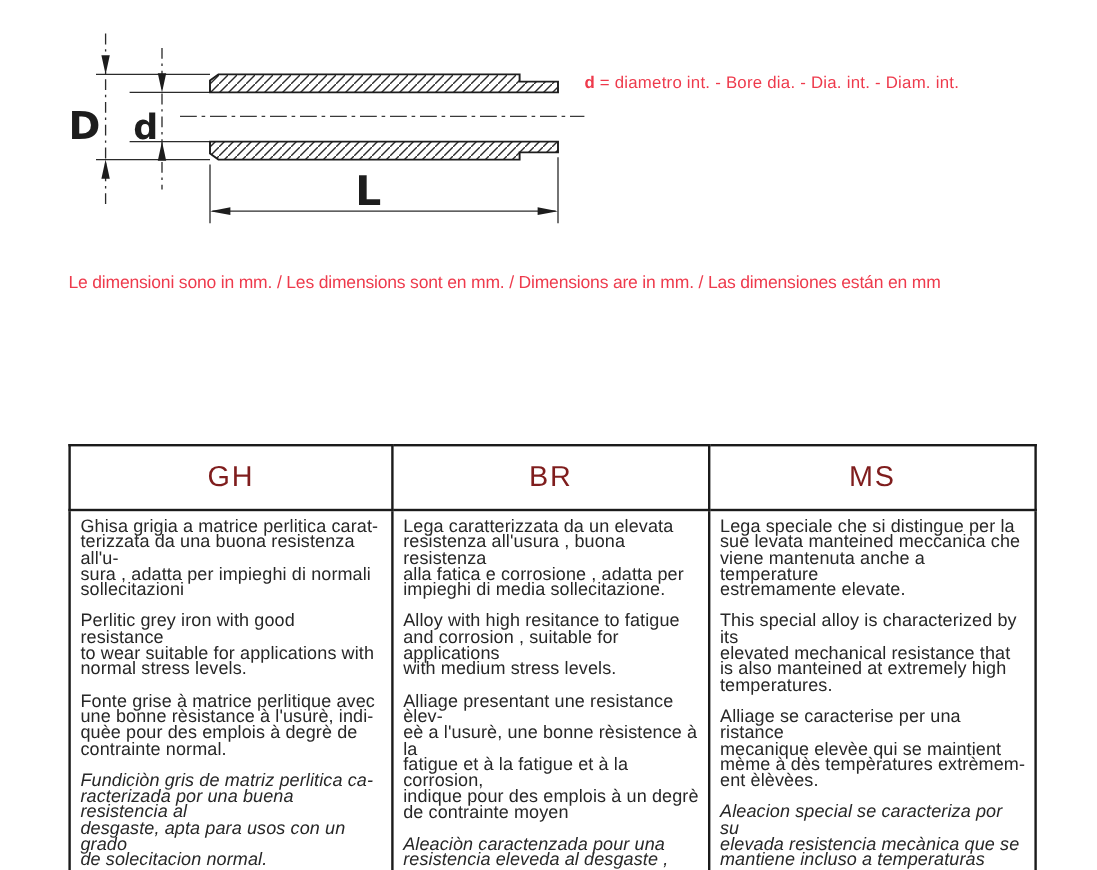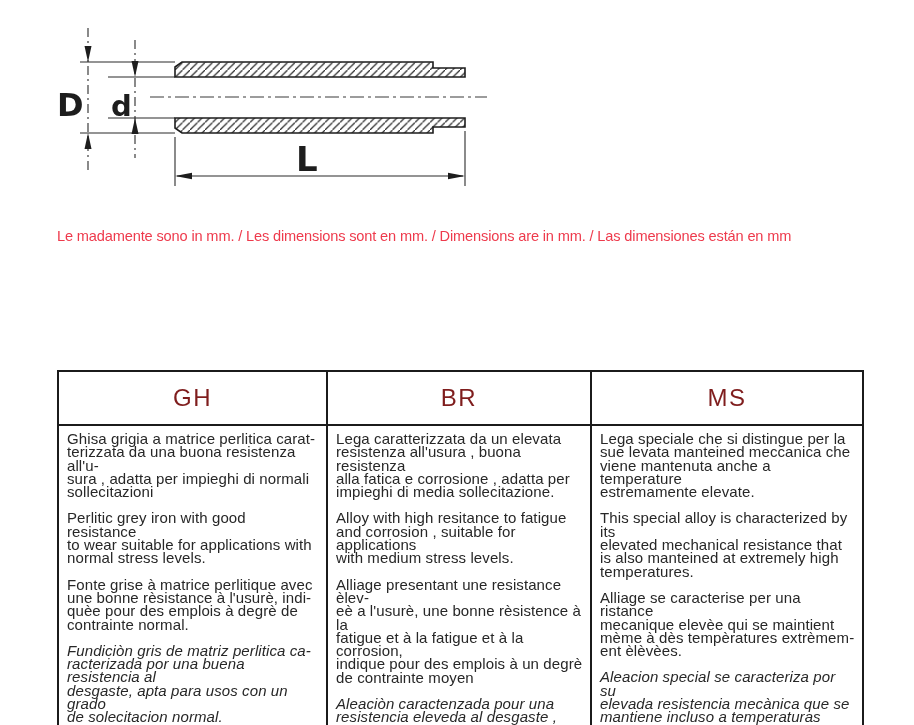--- a/index.html
+++ b/index.html
@@ -93,23 +93,26 @@
     <line x1="122" y1="166" x2="408" y2="166" stroke="#2b2b2b" stroke-width="1.1"></line>
     <path d="M120,166 L137,162.8 L137,169.2 Z" fill="#1d1d1d"></path>
     <path d="M410,166 L393,162.8 L393,169.2 Z" fill="#1d1d1d"></path>
 
     <text x="2" y="106" font-size="32" class="dim-label">D</text>
     <text x="56" y="106" font-size="29" class="dim-label">d</text>
     <text x="241" y="161" font-size="34" class="dim-label">L</text>
   </svg>
 
   <div class="legend">
+    <div class="legend-row">
+      <span class="legend-key">d</span><span>= diametro int. - Bore dia. - Dia. int. - Diam. int.</span>
+    </div>
   </div>
 
-  <div class="note">Le madamente sono in mm. / Les dimensions sont en mm. / Dimensions are in mm. / Las dimensiones están en mm</div>
+  <div class="note">Le dimensioni sono in mm. / Les dimensions sont en mm. / Dimensions are in mm. / Las dimensiones están en mm</div>
 
   <table class="materials-table">
     <colgroup>
         <col class="c1">
         <col class="c2">
         <col class="c3">
       </colgroup>
     <thead>
       <tr>
         <th>GH</th>

